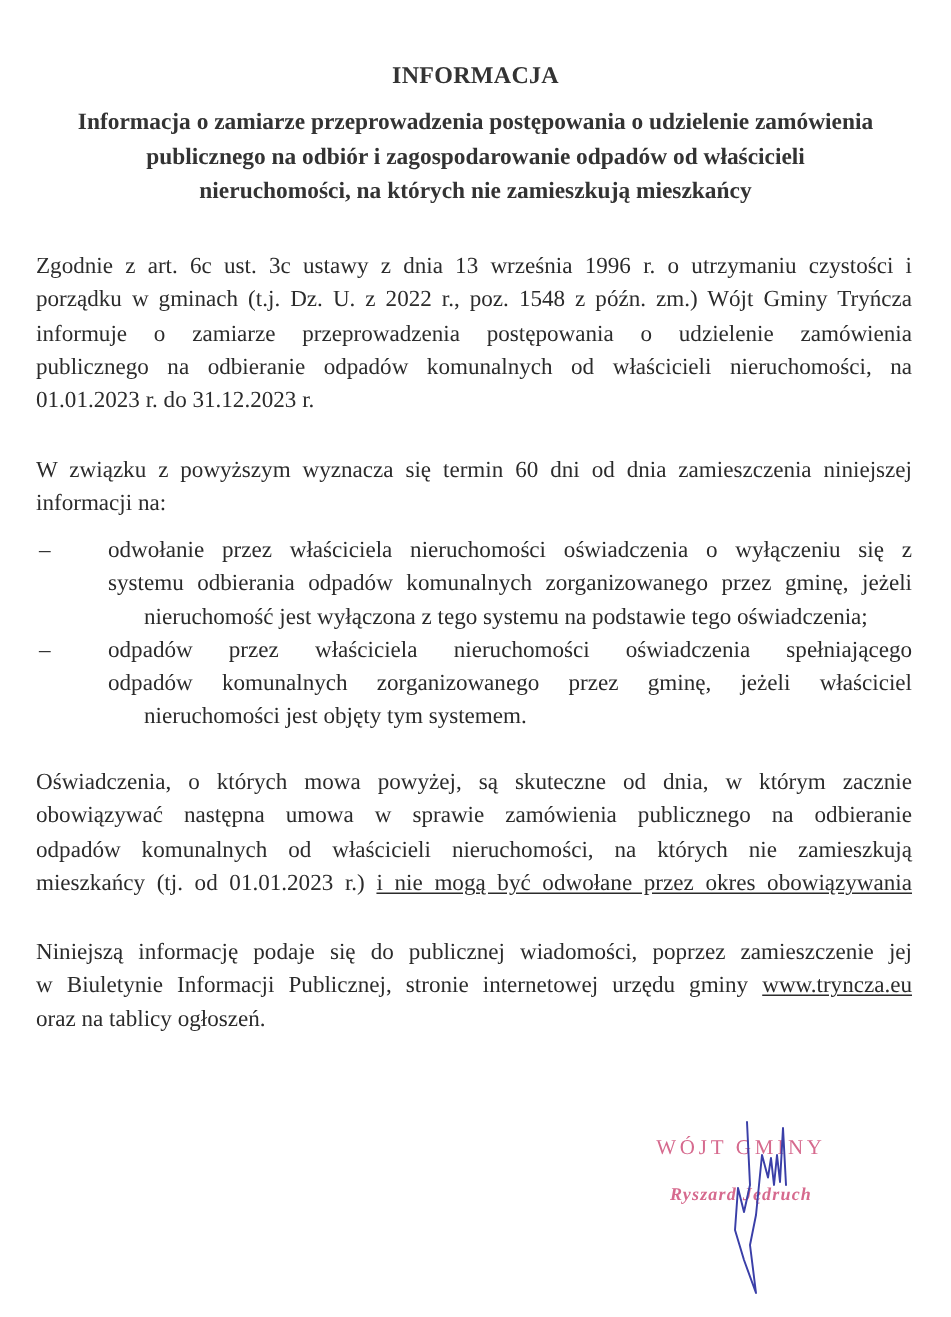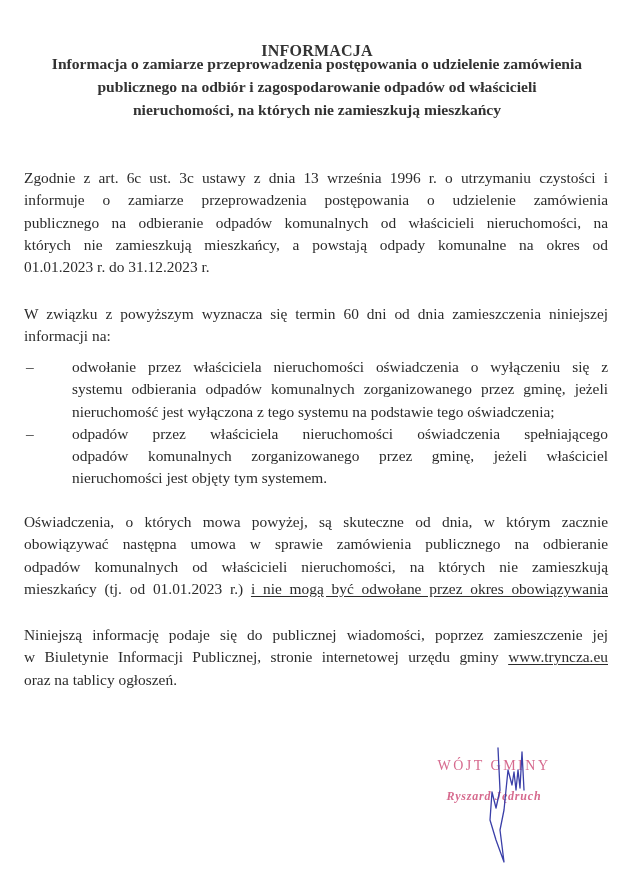--- a/index.html
+++ b/index.html
@@ -8,38 +8,38 @@
       font-family: "Liberation Serif", "DejaVu Serif", serif;
       color: #2a2a2a;
     }
     .page { position: absolute; left: 0; top: 0; width: 634px; height: 878px; }
     .title {
       position: absolute; left: 0; width: 634px; top: 42px;
       text-align: center; font-weight: bold; font-size: 16px; letter-spacing: 0.2px;
       color: #333;
     }
     .subtitle {
-      position: absolute; left: 30px; width: 574px; top: 52px;
+      position: absolute; left: 30px; width: 574px; top: 70px;
       text-align: center; font-weight: bold; font-size: 15.6px; line-height: 23px;
       color: #333;
     }
     .para {
       position: absolute; left: 24px; width: 584px;
       font-size: 15.4px; line-height: 22.3px; text-align: justify;
       color: #2b2b2b;
     }
     .para .line { display: block; text-align: justify; text-align-last: justify; white-space: nowrap; }
     .para .line.last { text-align-last: left; }
     .p1 { top: 167px; }
     .p2 { top: 303px; }
     .list { position: absolute; left: 24px; width: 584px; top: 356px; font-size: 15.4px; line-height: 22.3px; }
     .li { position: relative; padding-left: 48px; margin-bottom: 0; }
     .li .dash { position: absolute; left: 2px; top: 0; }
     .li .line { display: block; text-align: justify; text-align-last: justify; white-space: nowrap; }
-    .li .line.last { text-align-last: left; }
+    .li .line.last { text-align-last: left; margin-left: 24px; }
     .p3 { top: 511px; }
     .p4 { top: 624px; }
     .u { text-decoration: underline; text-underline-offset: 2px; }
     .stamp {
       position: absolute; left: 424px; top: 757px; width: 140px;
       color: #d66a8e; text-align: center;
     }
     .stamp .office { font-family: "Liberation Serif", serif; font-size: 14px; letter-spacing: 2.5px; line-height: 18px; }
     .stamp .name { font-family: "Liberation Serif", serif; font-style: italic; font-weight: bold; font-size: 12px; letter-spacing: 0.8px; line-height: 22px; margin-top: 10px; }
     .signature { position: absolute; left: 470px; top: 730px; width: 90px; height: 140px; }
@@ -52,23 +52,23 @@
   <div class="title">INFORMACJA</div>
 
   <div class="subtitle">
     <div>Informacja o zamiarze przeprowadzenia postępowania o udzielenie zamówienia</div>
     <div>publicznego na odbiór i zagospodarowanie odpadów od właścicieli</div>
     <div>nieruchomości, na których nie zamieszkują mieszkańcy</div>
   </div>
 
   <div class="para p1">
     <span class="line">Zgodnie z art. 6c ust. 3c ustawy z dnia 13 września 1996 r. o utrzymaniu czystości i</span>
+    <span class="line">porządku w gminach (t.j. Dz. U. z 2022 r., poz. 1548 z późn. zm.) Wójt Gminy Tryńcza</span>
     <span class="line">informuje o zamiarze przeprowadzenia postępowania o udzielenie zamówienia</span>
     <span class="line">publicznego na odbieranie odpadów komunalnych od właścicieli nieruchomości, na</span>
-    <span class="line">których nie zamieszkują mieszkańcy, a powstają odpady komunalne na okres od</span>
     <span class="line last">01.01.2023 r. do 31.12.2023 r.</span>
   </div>
 
   <div class="para p2">
     <span class="line">W związku z powyższym wyznacza się termin 60 dni od dnia zamieszczenia niniejszej</span>
     <span class="line last">informacji na:</span>
   </div>
 
   <div class="list">
     <div class="li">

